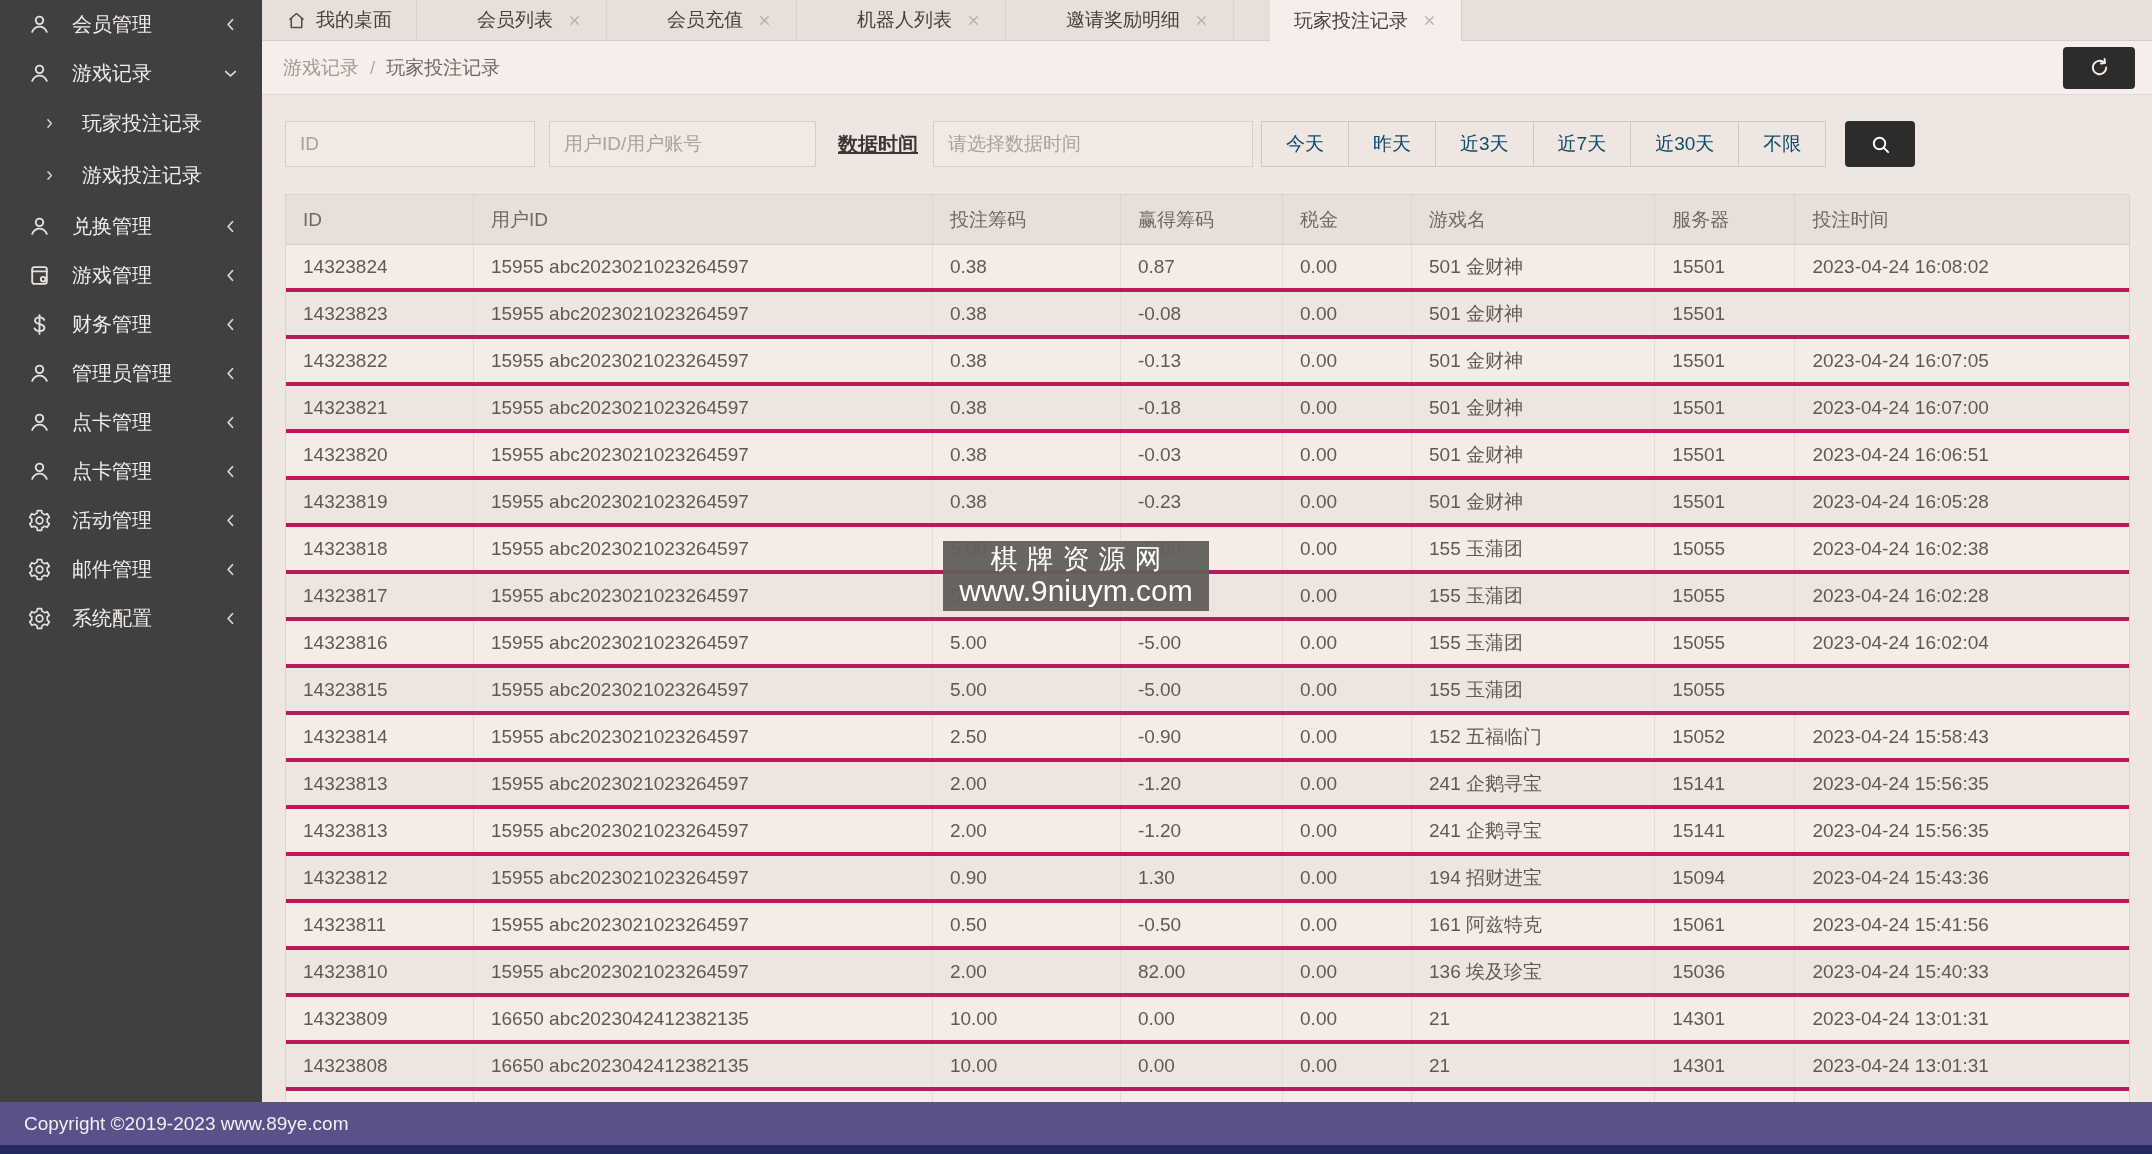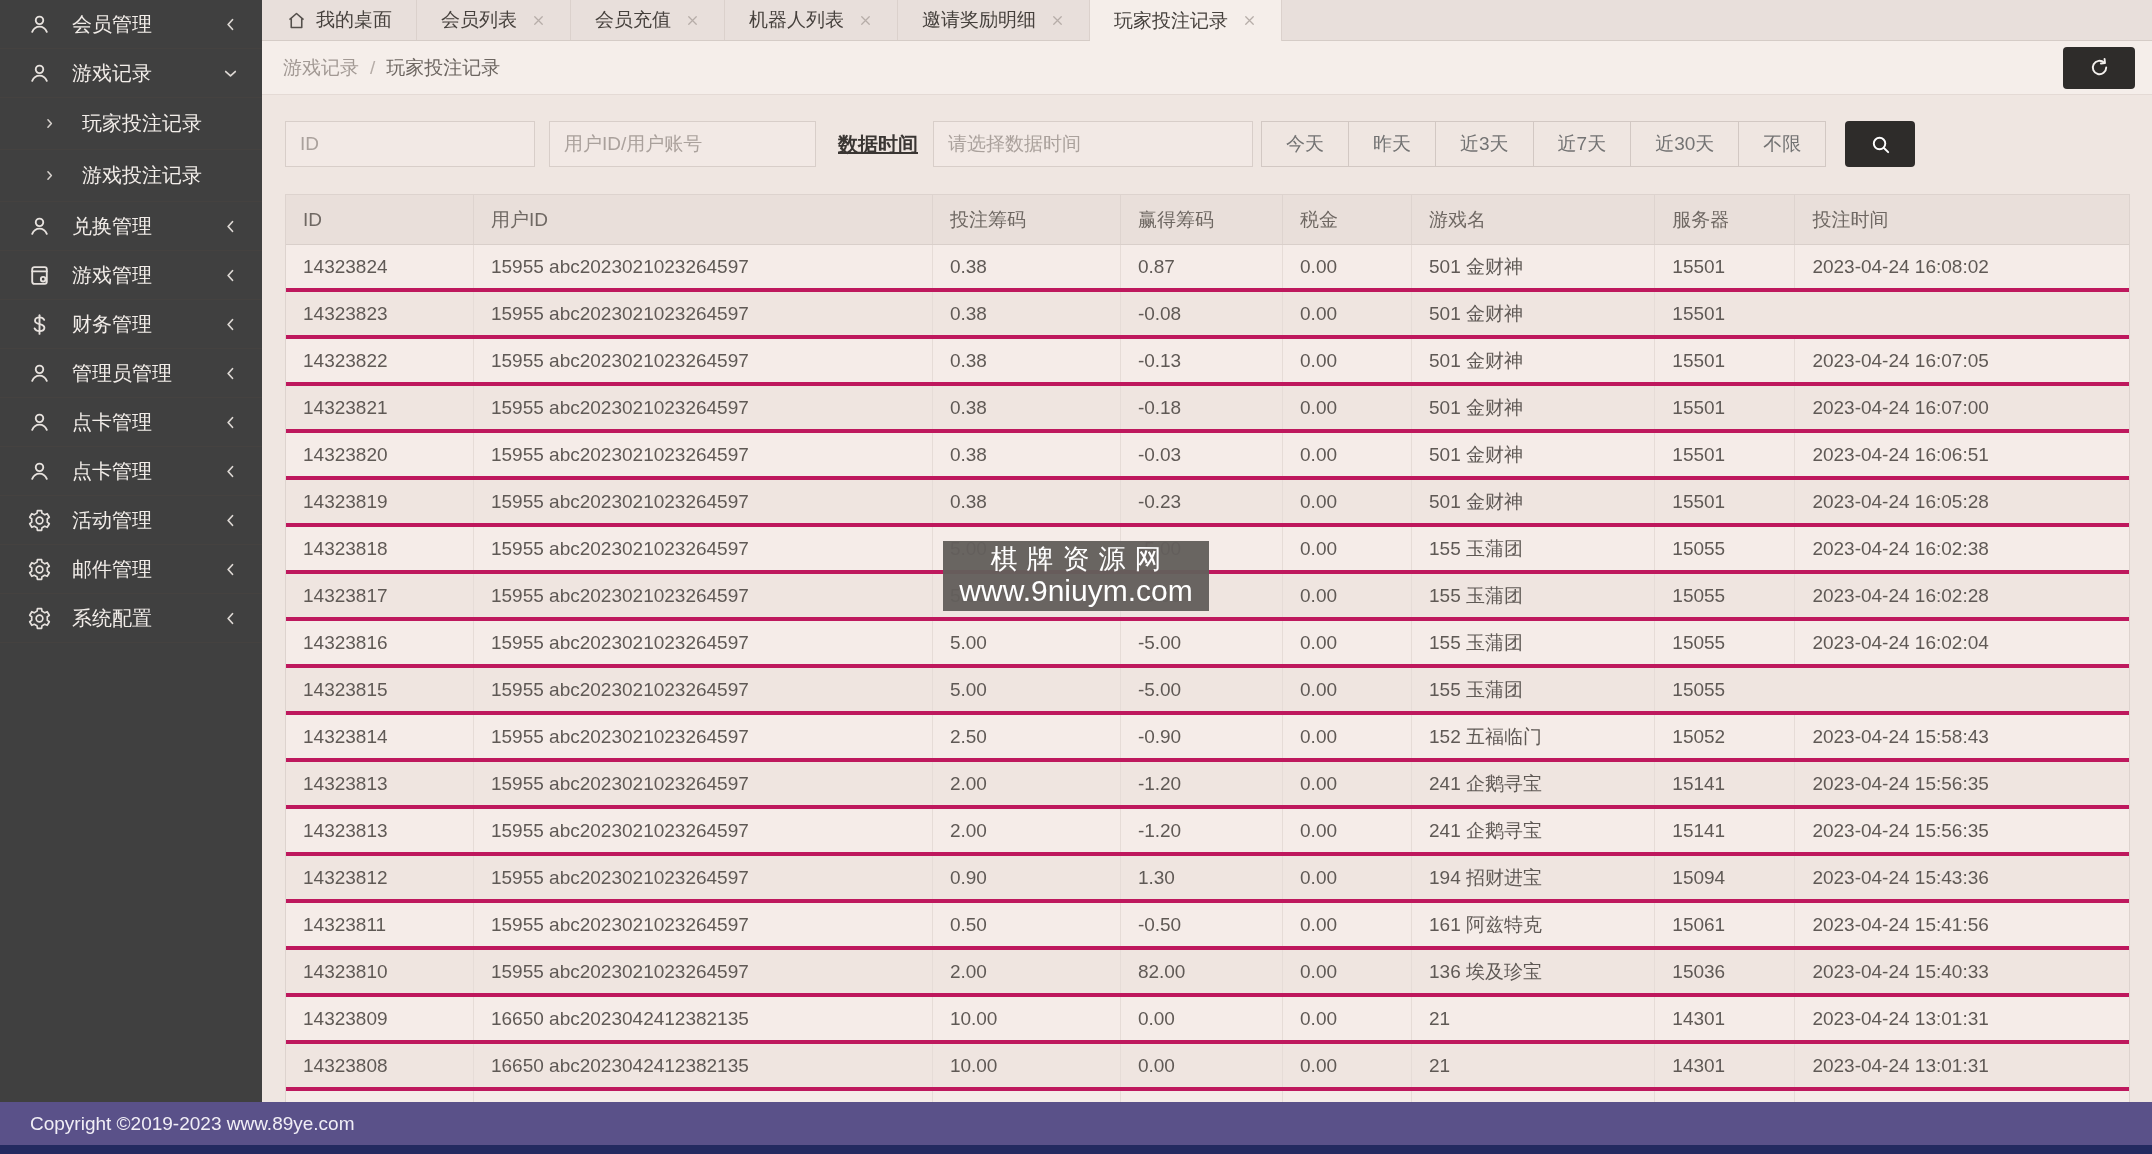--- a/index.html
+++ b/index.html
@@ -15,21 +15,21 @@
   .mi-icon svg { width:100%; height:100%; }
   .mi-label { white-space:nowrap; }
   .mi-arrow { margin-left:auto; width:19px; height:19px; color:#dcd7d3; flex:none; }
   .mi-arrow svg { width:100%; height:100%; }
   .menu-item.subitem { height:52px; padding-left:42px; }
   .menu-item.subitem .mi-icon { width:15px; height:15px; margin-right:25px; color:#d7d2ce; }
 
   
   .main { position:absolute; left:262px; top:0; right:0; bottom:52px; display:flex; flex-direction:column; overflow:hidden; }
 
-  .tabbar { height:41px; flex:none; background:#e8dfdb; border-bottom:1px solid #d5ccc7; display:flex; align-items:stretch; }
+  .tabbar { height:41px; flex:none; background:#e8dfdb; border-bottom:1px solid #d5ccc7; display:flex; align-items:stretch;gap:36px; }
   .tab { display:flex; align-items:center; padding:0 24px; font-size:19px; color:#46413d;
     border-right:1px solid #dbd1cc; cursor:pointer; white-space:nowrap; }
   .tab.active { background:#f5eeea; margin-bottom:-1px; }
   .tab-icon { width:21px; height:21px; margin-right:9px; color:#55504c; display:flex; }
   .tab-icon svg { width:100%; height:100%; }
   .tab-close { width:15px; height:15px; margin-left:14px; color:#b6ada8; display:flex; }
   .tab-close svg { width:100%; height:100%; }
 
   .breadcrumb-row { height:54px; flex:none; background:#f5eeea; border-bottom:1px solid #e4dad5;
     display:flex; align-items:center; padding:0 17px 0 21px; font-size:19px; }
@@ -46,21 +46,21 @@
   .filter-row { display:flex; align-items:center; margin-bottom:27px; }
   .f-input { height:46px; border:1px solid #d8cec9; background:#f2e9e5; padding:0 14px;
     font-size:19px; color:#5f5955; font-family:inherit; outline:none; }
   .f-input::placeholder { color:#aaa19c; }
   .id-input { width:250px; margin-right:14px; }
   .user-input { width:267px; }
   .date-label { margin-left:22px; margin-right:15px; font-size:20px; font-weight:bold; color:#3a3633; white-space:nowrap;text-decoration:underline; }
   .date-input { width:320px; margin-right:9px; }
   .quick-group { display:flex; }
   .quick-btn { height:46px; padding:0 24px; background:transparent; border:1px solid #d2c8c3; margin-left:-1px;
-    font-size:19px; color:#737373; font-family:inherit; cursor:pointer; white-space:nowrap; }
+    font-size:19px; color:#0c4a6e; font-family:inherit; cursor:pointer; white-space:nowrap; }
   .search-btn { margin-left:19px; width:70px; height:46px; background:#2e2c2a; border:none; border-radius:4px;
     color:#fff; display:flex; align-items:center; justify-content:center; cursor:pointer; }
   .search-btn svg { width:23px; height:23px; }
 
   
   .table { border:1px solid #ddd3ce; border-bottom:none; background:#f5ece8; }
   .thead { display:flex; height:50px; background:#e9dfda; border-bottom:1px solid #d9cfca; }
   .th { flex:none; display:flex; align-items:center; padding-left:17px; font-size:19px; color:#6f6863;
     border-right:1px solid #ded4cf; white-space:nowrap; overflow:hidden; }
   .th:last-child { border-right:none; }
@@ -74,21 +74,21 @@
 
   
   .watermark { position:absolute; left:943px; top:541px; width:266px; height:70px; z-index:50;
     background:rgba(99,95,92,0.96); color:#fff; display:flex; flex-direction:column;
     align-items:center; justify-content:center; line-height:1.12; }
   .wm1 { font-size:27px; letter-spacing:9px; padding-left:9px; }
   .wm2 { font-size:30px; }
 
   
   .footer { position:absolute; left:0; right:0; bottom:9px; height:43px; background:#5a5189;
-    color:#f1eef6; display:flex; align-items:center; padding-left:30px; font-size:19px; }
+    color:#f1eef6; display:flex; align-items:center; padding-left:24px; font-size:19px; }
   .bottom-strip { position:absolute; left:0; right:0; bottom:0; height:9px; background:#232a60; }
 </style>
 </head>
 <body>
 
 <div class="screen">
 
   <aside class="sidebar">
 
       <div class="menu-item item">

